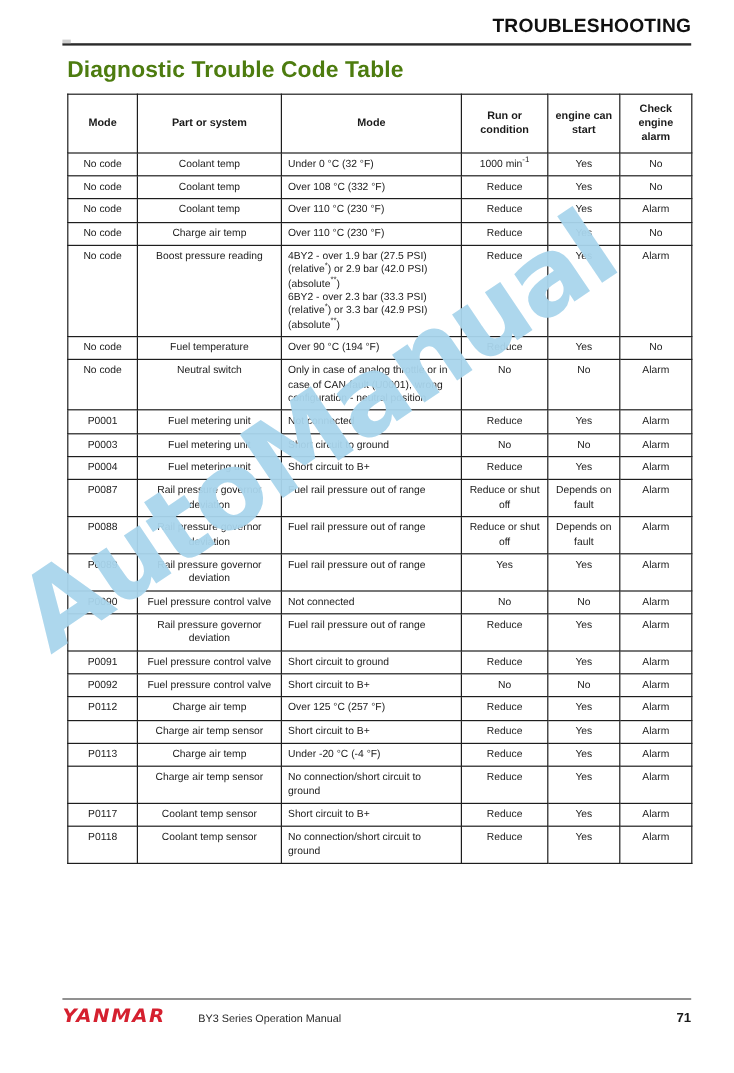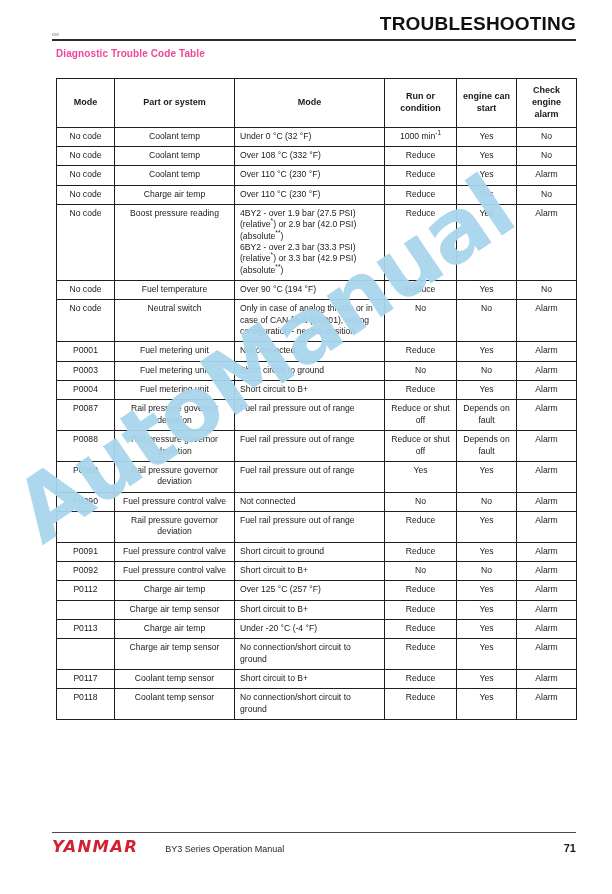--- a/index.html
+++ b/index.html
@@ -21,44 +21,44 @@
     width: 612px; height: 894px;
   }
 
   
   .header {
     position: absolute;
     left: 52px; top: 14px; width: 524px;
   }
   .header-title {
     text-align: right;
-    font-size: 19px;
+    font-size: 16px;
     font-weight: bold;
     letter-spacing: .2px;
     color: #111;
     line-height: 1.1;
   }
   .header-rule {
     margin-top: 4px;
     height: 2.5px;
     background: #2b2b2b;
   }
   .header-rule-tick {
     position: absolute;
     left: 0px; top: 18.5px;
     width: 7px; height: 3px;
     background: #cfcfcf;
   }
 
   .section-title {
     position: absolute;
     left: 56px; top: 48px;
-    font-size: 10px;
-    font-weight: bold;
-    color: #ec4899;
+    font-size: 19px;
+    font-weight: bold;
+    color: #4d7c0f;
     letter-spacing: .1px;
   }
 
   
   .watermark {
     position: absolute;
     left: 44px;
     top: 300px;
     width: 520px;
     height: 290px;

